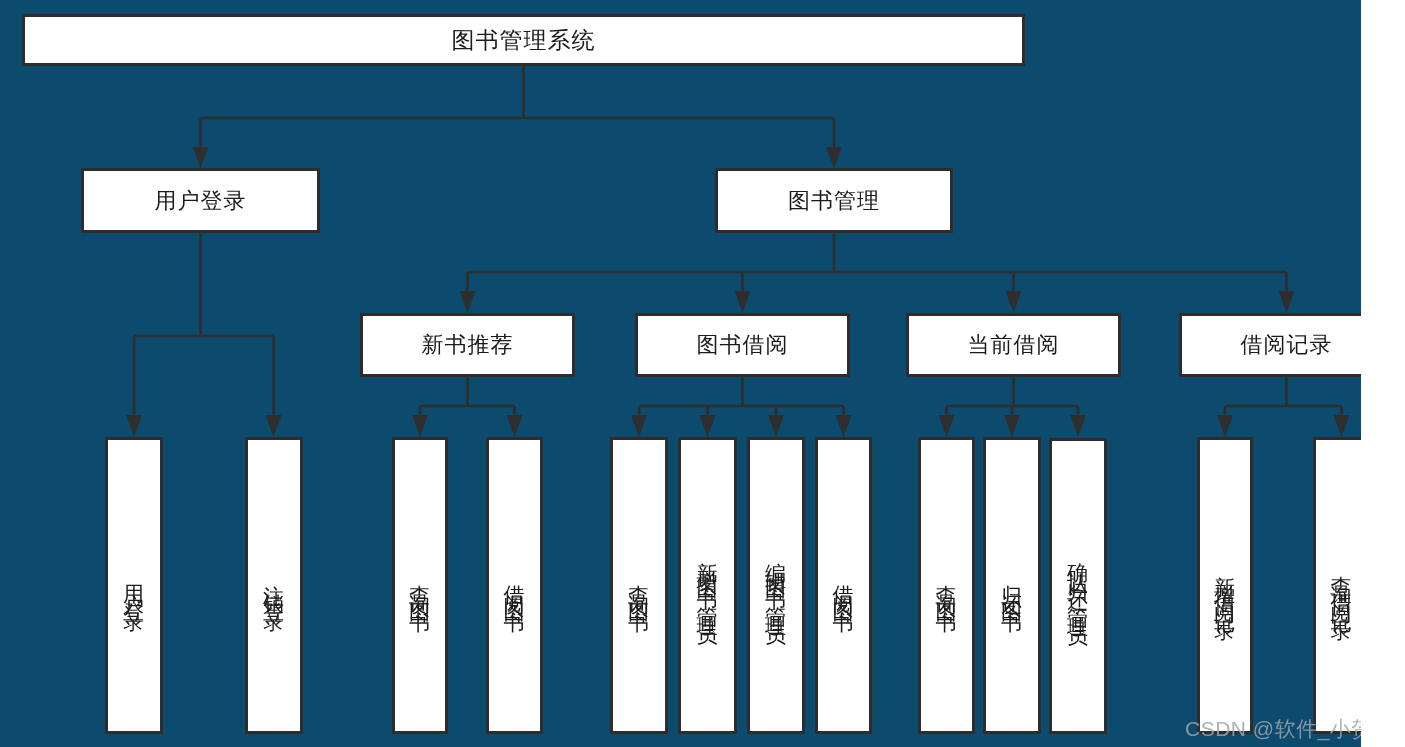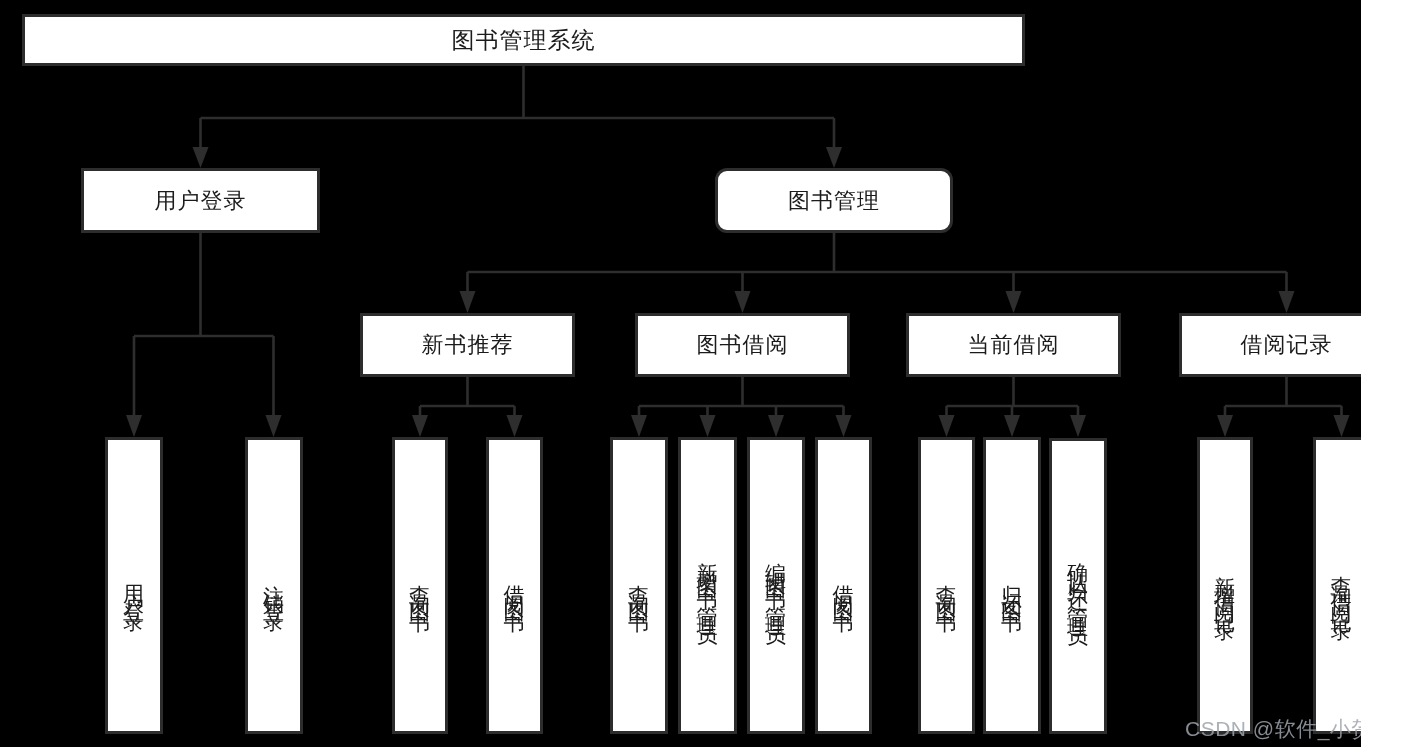--- a/index.html
+++ b/index.html
@@ -1,18 +1,18 @@
 <!DOCTYPE html>
 <html><head>
 <meta charset="utf-8">
 <style>
   html,body{margin:0;padding:0;background:#ffffff;}
   body{font-family:"Liberation Sans","DejaVu Sans",sans-serif;}
   .canvas{
-    position:relative;width:1361px;height:747px;background:#000000;overflow:hidden;
+    position:relative;width:1361px;height:747px;background:#0c4a6e;overflow:hidden;
   }
   .wires{position:absolute;left:0;top:0;z-index:1;}
   .wires path{stroke:#2e2e2e;stroke-width:2.6;fill:none;}
   .wires polygon{fill:#2e2e2e;stroke:none;}
   .box{
     position:absolute;box-sizing:border-box;background:#ffffff;
     border:3px solid #2d2d2d;display:flex;align-items:center;justify-content:center;
     color:#1b1b1b;z-index:2;
   }
   .hlabel{font-size:22px;letter-spacing:1px;white-space:nowrap;}
@@ -81,21 +81,21 @@
     </g>
   </svg>
 
   <div class="box" style="left:22px;top:14px;width:1003px;height:52px;">
     <span class="hlabel root-label">图书管理系统</span>
   </div>
 
   <div class="box" style="left:81px;top:168px;width:239px;height:65px;">
     <span class="hlabel">用户登录</span>
   </div>
-  <div class="box" style="left:715px;top:168px;width:238px;height:65px;border-radius:12px;">
+  <div class="box" style="left:715px;top:168px;width:238px;height:65px;">
     <span class="hlabel">图书管理</span>
   </div>
 
   <div class="box" style="left:360px;top:313px;width:215px;height:64px;">
     <span class="hlabel">新书推荐</span>
   </div>
   <div class="box" style="left:635px;top:313px;width:215px;height:64px;">
     <span class="hlabel">图书借阅</span>
   </div>
   <div class="box" style="left:906px;top:313px;width:215px;height:64px;justify-content:center;">

